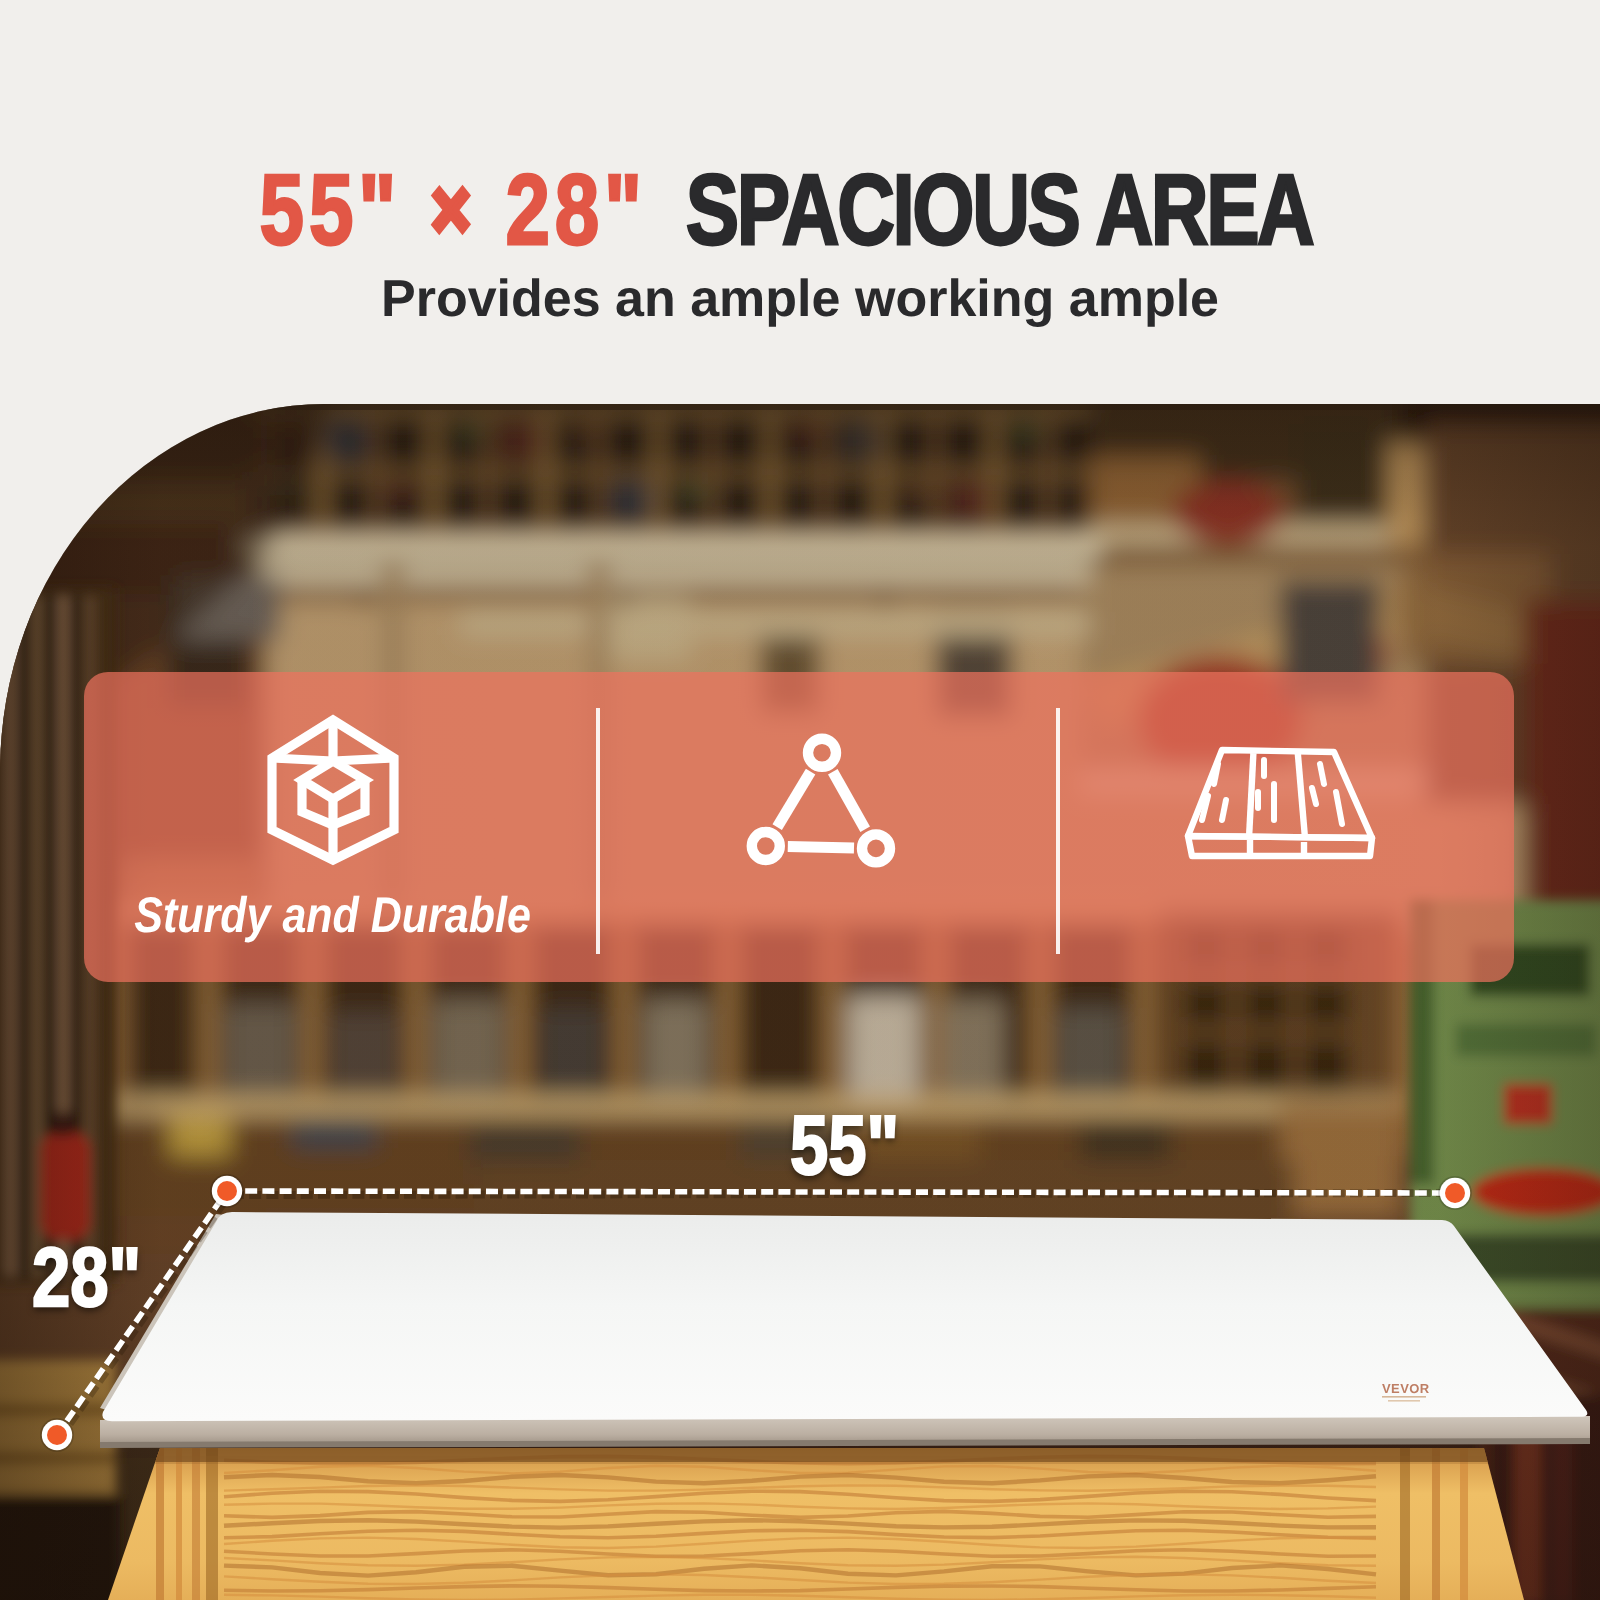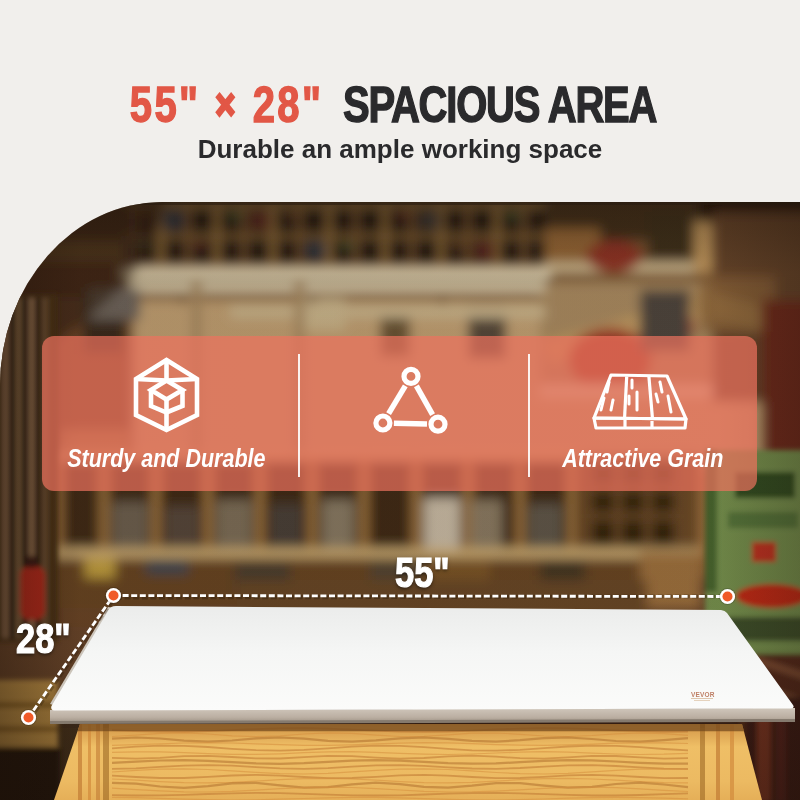--- a/index.html
+++ b/index.html
@@ -19,21 +19,21 @@
   .capin{display:inline-block;transform:scaleX(0.86);transform-origin:50% 50%;}
   .lbl55{position:absolute;left:377px;top:347px;width:90px;text-align:center;color:#fff;font-weight:bold;font-size:42px;text-shadow:0 2px 4px rgba(0,0,0,0.55);-webkit-text-stroke:1.2px #ffffff;}.lblin{display:inline-block;transform:scaleX(0.82);transform-origin:50% 50%;}
   .lbl28{position:absolute;left:8px;top:413px;width:70px;text-align:center;color:#fff;font-weight:bold;font-size:42px;text-shadow:0 2px 4px rgba(0,0,0,0.55);-webkit-text-stroke:1.2px #ffffff;}
 </style>
 </head>
 <body>
 <div class="page">
 
   <div class="headline"><span class="hl-in"><span class="red">55" <span class="times">×</span> 28"</span> <span class="dark">SPACIOUS AREA</span></span></div>
 
-  <div class="sub">Durable an ample working space</div>
+  <div class="sub">Provides an ample working ample</div>
 
   <div class="photo">
 
     <svg width="800" height="598" viewBox="0 0 800 598" style="position:absolute;left:0;top:0;">
       <defs>
         <filter id="blur6" x="-5%" y="-5%" width="110%" height="110%">
           <feGaussianBlur stdDeviation="6"></feGaussianBlur>
         </filter>
         <filter id="blur3" x="-8%" y="-8%" width="116%" height="116%">
           <feGaussianBlur stdDeviation="2.8"></feGaussianBlur>
@@ -372,20 +372,19 @@
           <line x1="47" y1="30" x2="47" y2="38"></line>
           <line x1="78" y1="16" x2="80" y2="26"></line>
           <line x1="74" y1="28" x2="76" y2="36"></line>
           <line x1="86" y1="30" x2="89" y2="46"></line>
         </g>
       </svg>
 
       <div class="cap" style="left:4px;"><span class="capin">Sturdy and Durable</span></div>
 
 
-      <div class="cap" style="left:481px;"><span class="capin">Attractive Grain</span></div>
     </div>
 
     <div class="lbl55"><span class="lblin">55"</span></div>
 
     <div class="lbl28"><span class="lblin">28"</span></div>
   </div>
 </div>
 
 </body></html>

